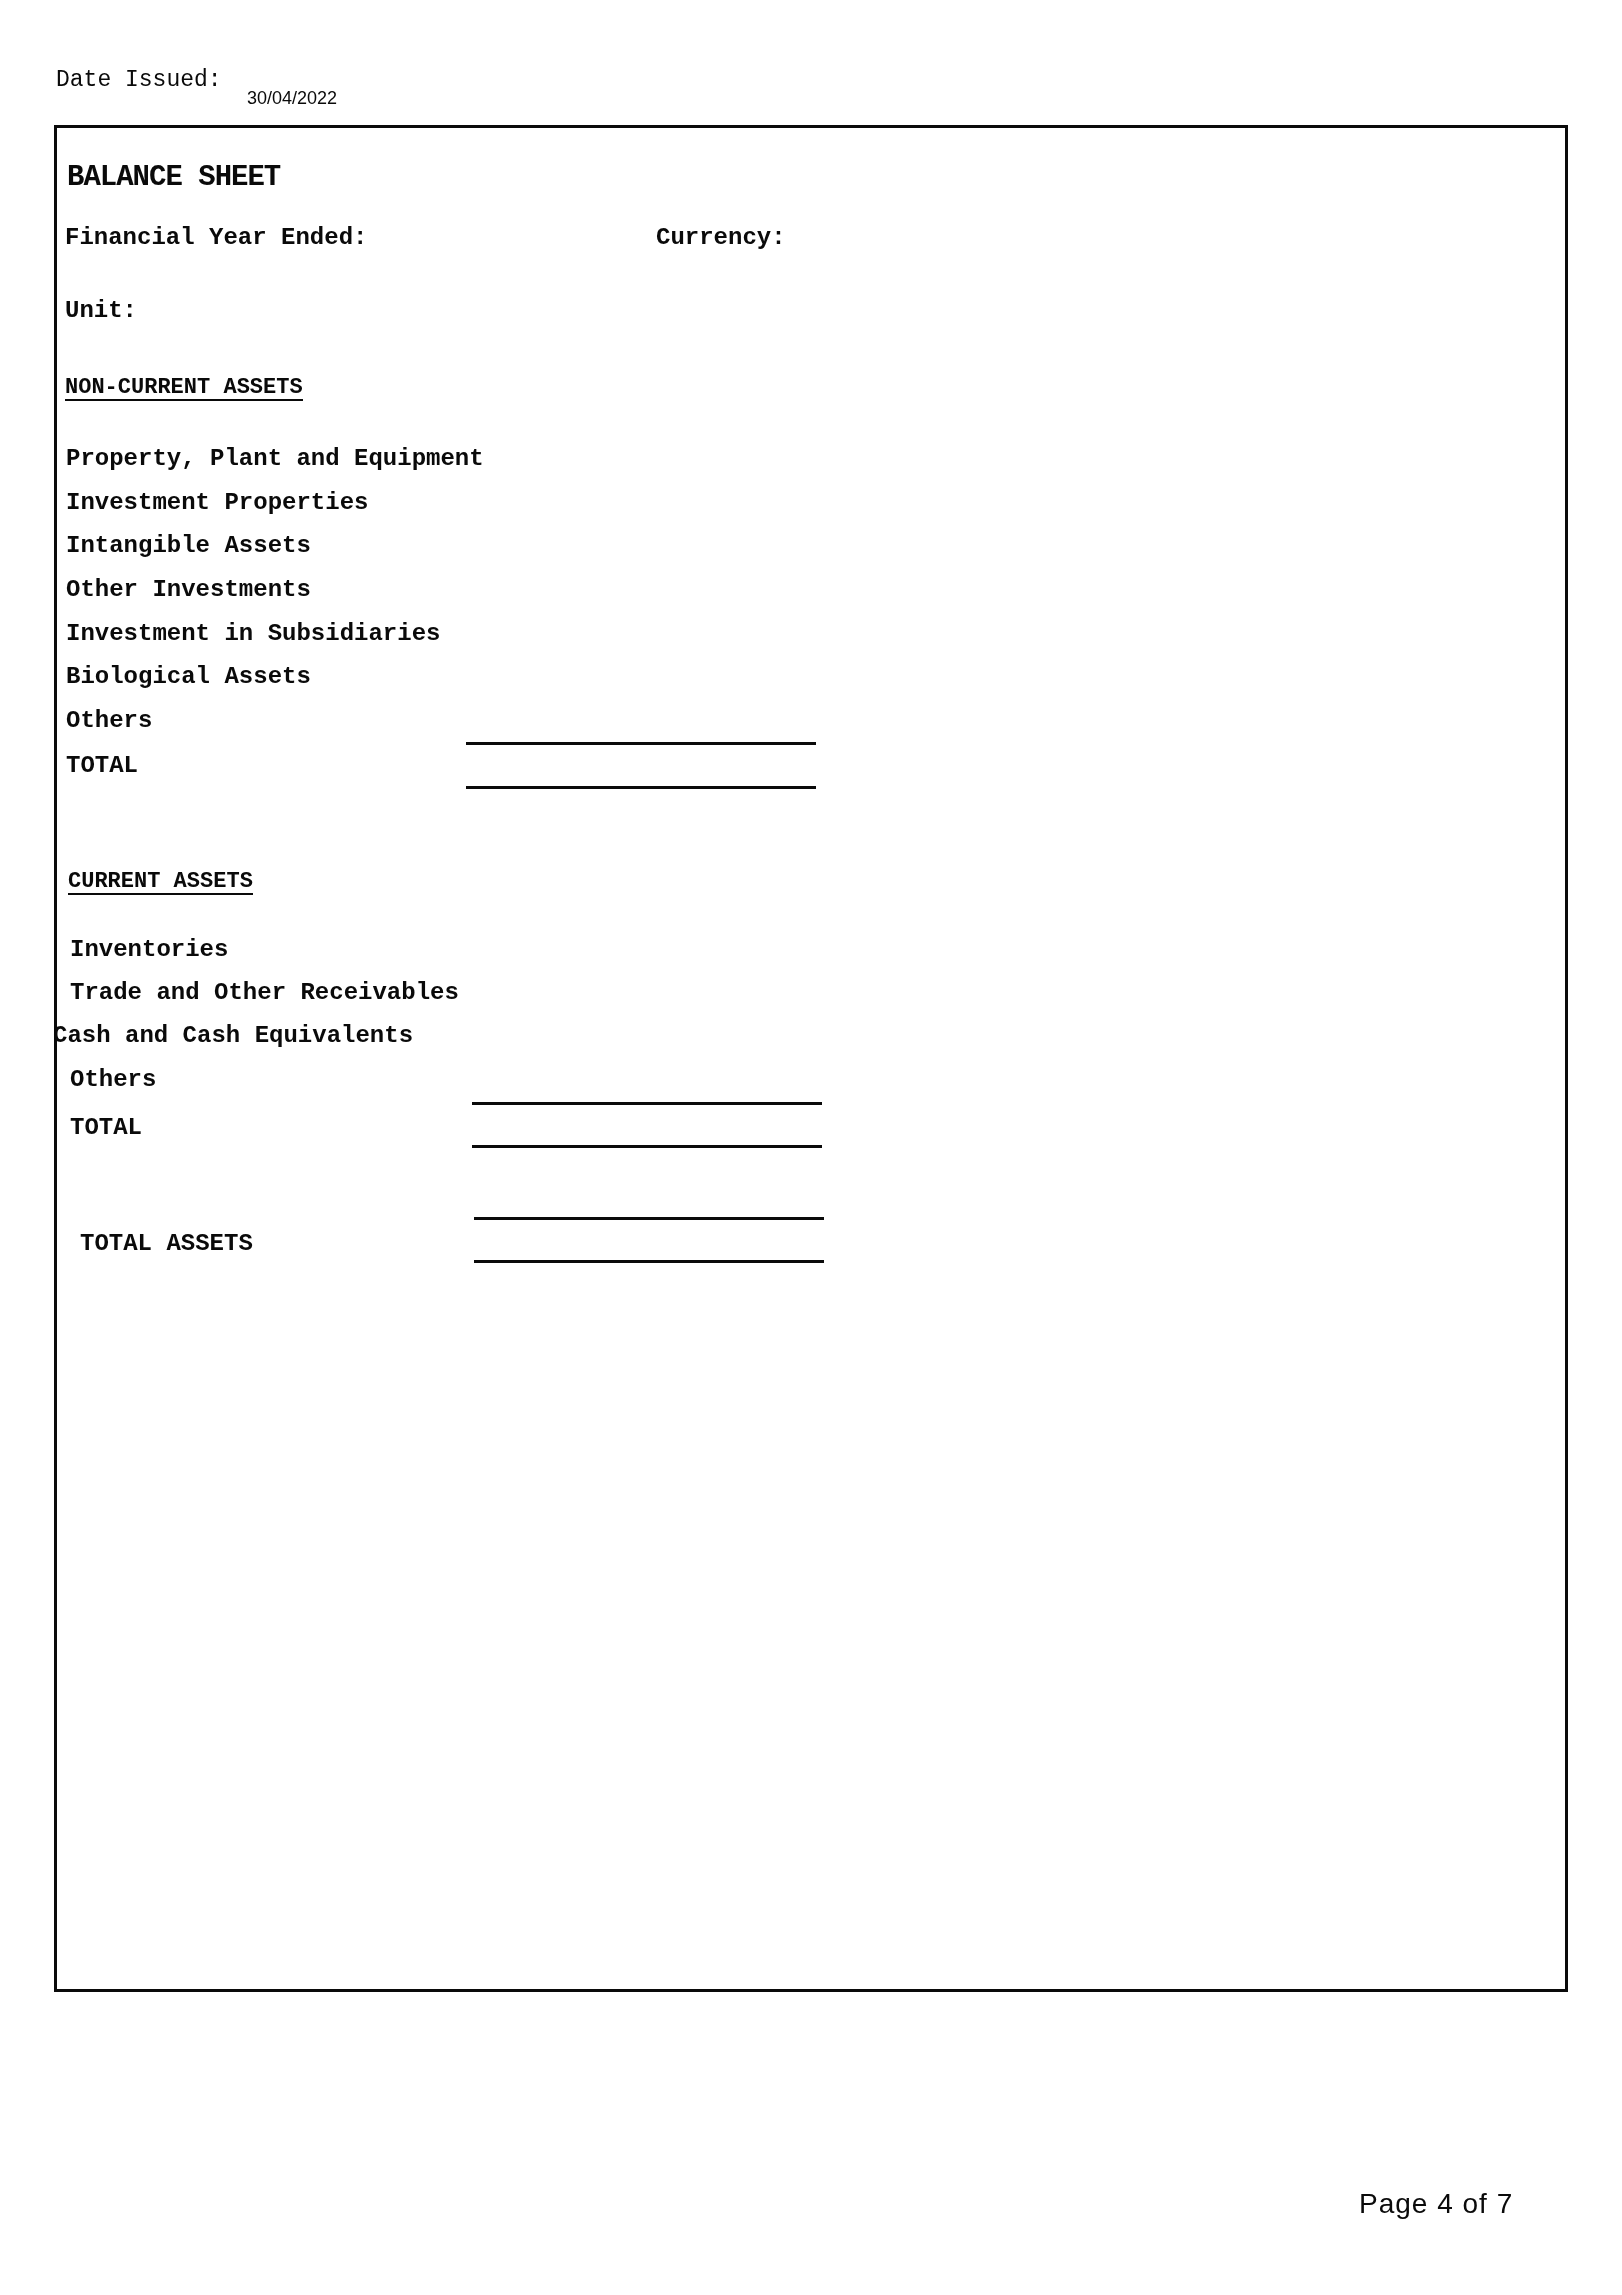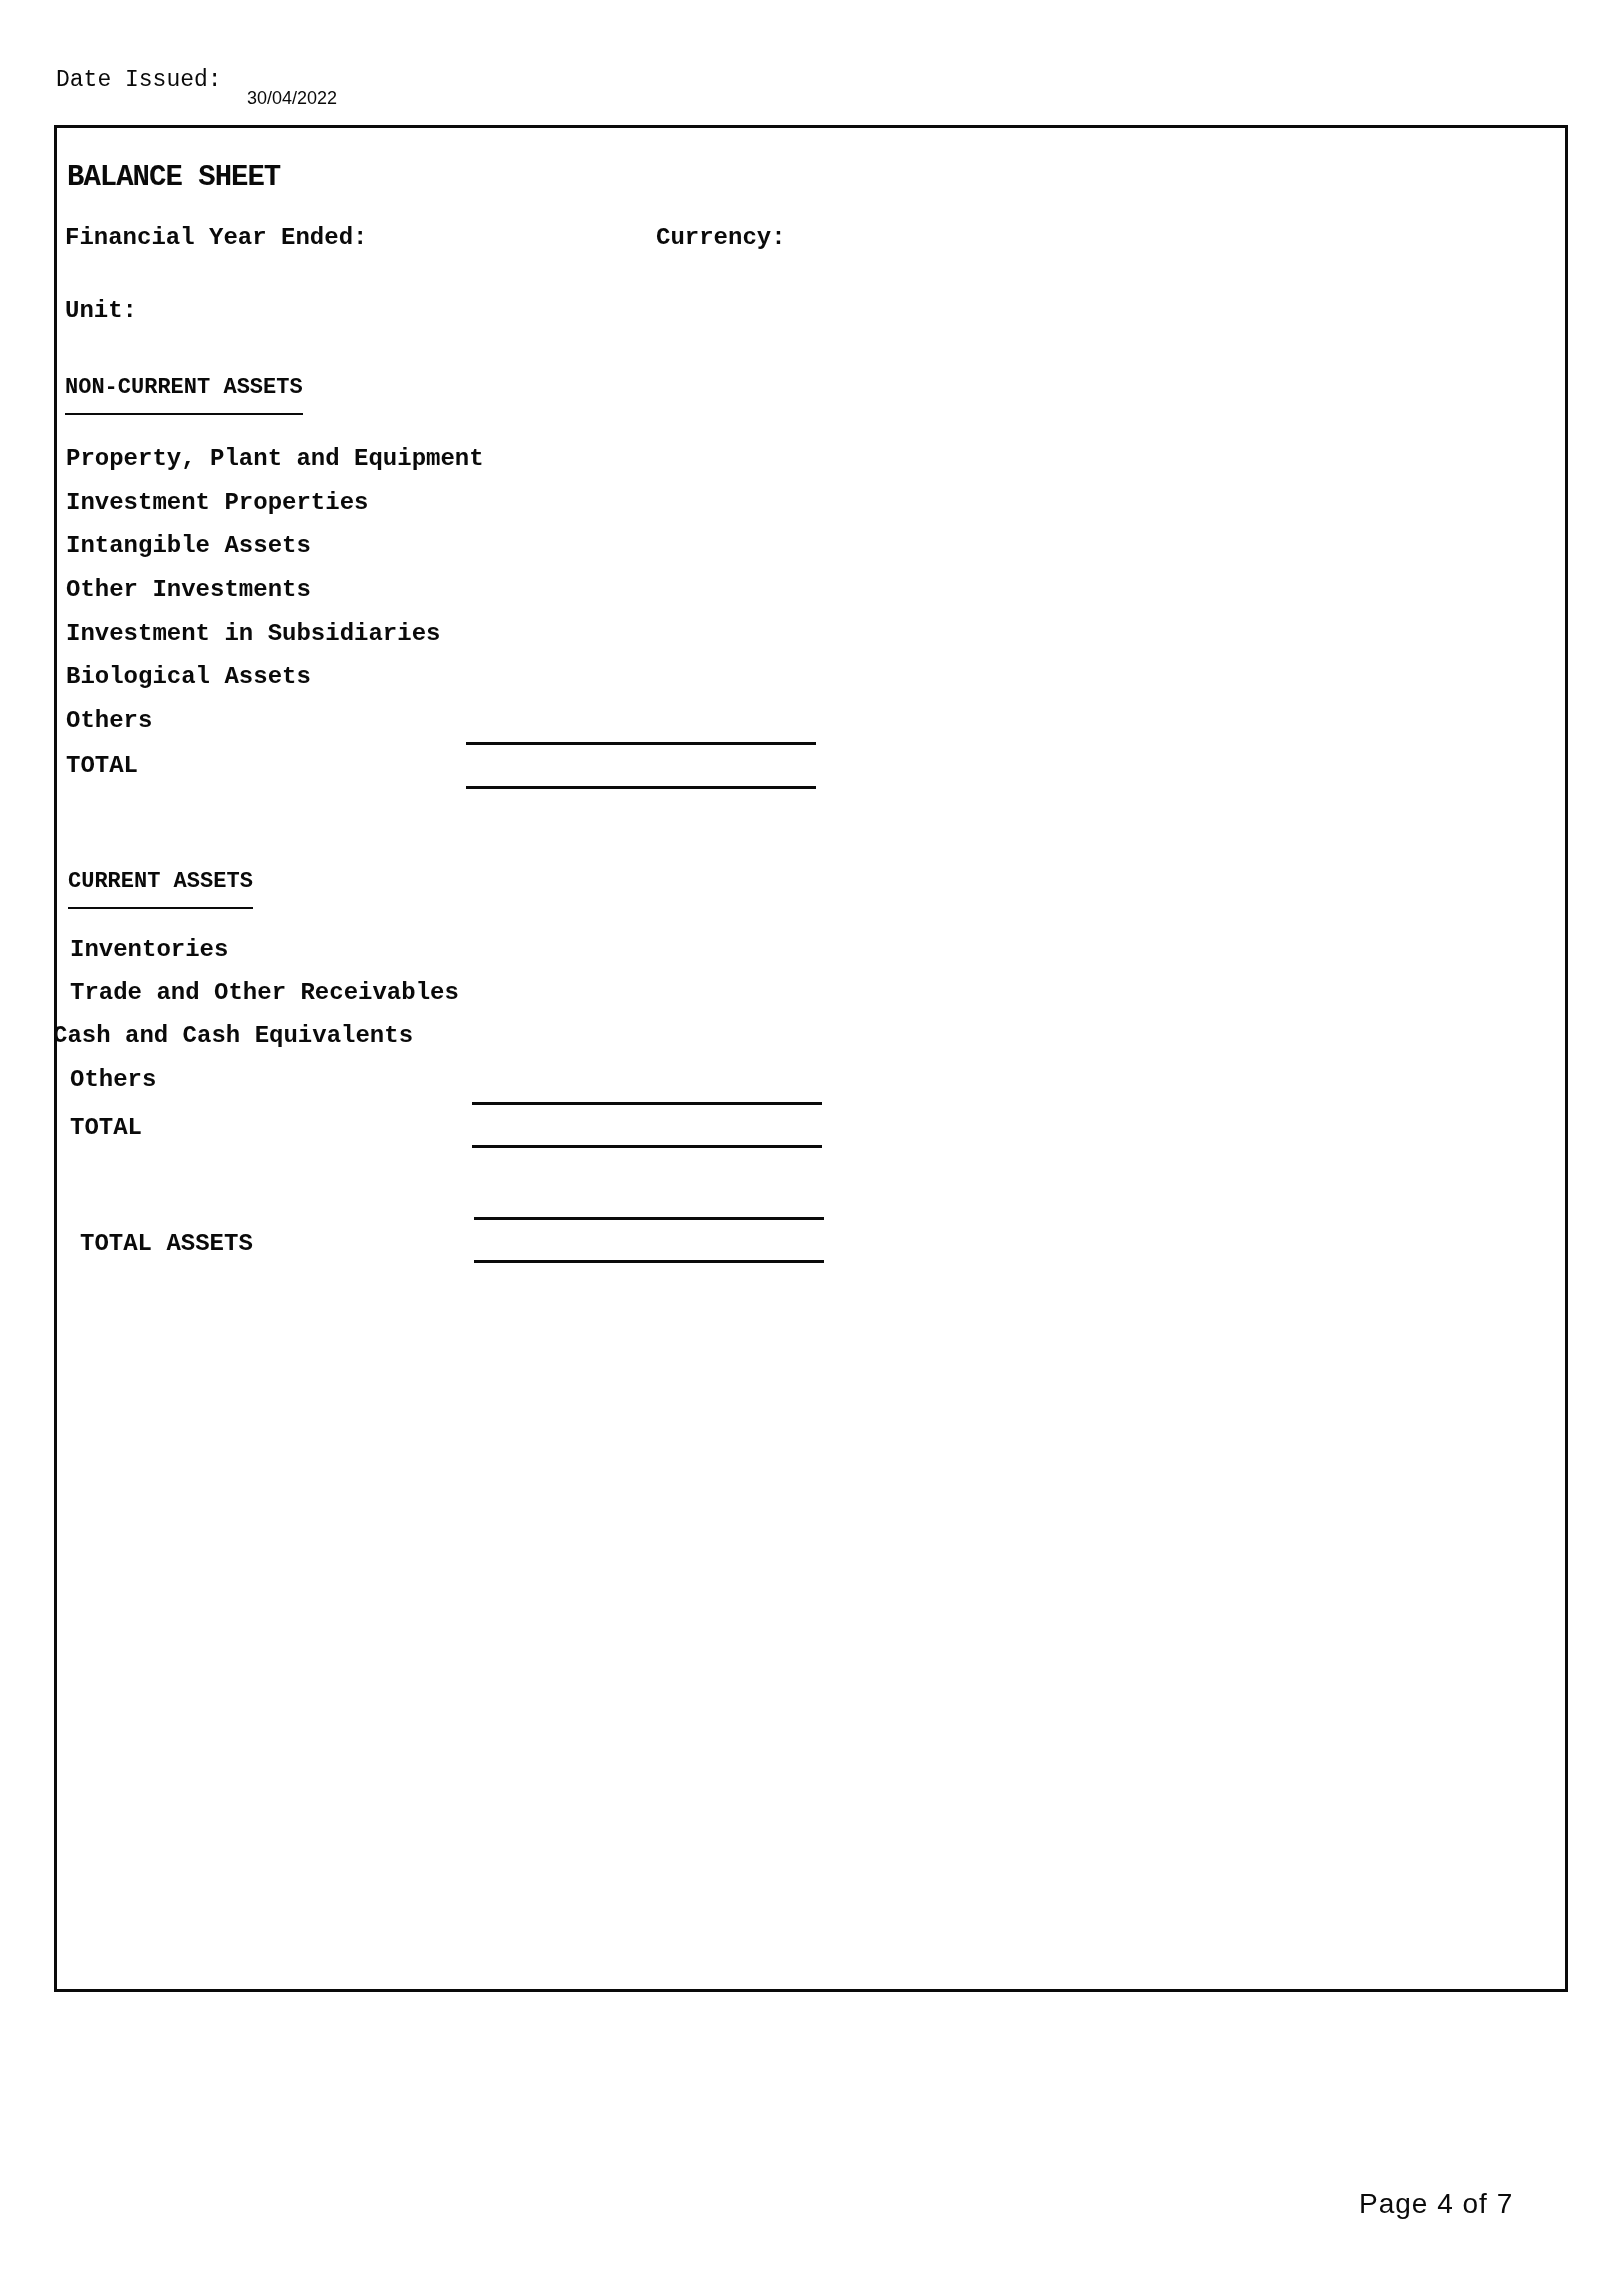--- a/index.html
+++ b/index.html
@@ -19,21 +19,21 @@
 
   .box {
     position:absolute; left:54px; top:125px;
     width:1514px; height:1867px;
     border:3.3px solid #0a0a0a; box-sizing:border-box;
   }
 
   .title { left:67px; top:163px; font-size:29px; font-weight:bold; letter-spacing:-1px; }
 
   .mono-b  { font-size:24px; font-weight:bold; }
-  .heading { font-size:22px; font-weight:bold; border-bottom:2.6px solid #0a0a0a; padding-bottom:14px; }
+  .heading { font-size:22px; font-weight:bold; border-bottom:2.6px solid #0a0a0a; padding-bottom:0; }
 
   .fy-label   { left:65px;  top:226px; }
   .cur-label  { left:656px; top:226px; }
   .unit-label { left:65px;  top:299px; }
 
   .s1-heading { left:65px; top:377px; }
   .s1-i0 { left:66px; top:447px;  }
   .s1-i1 { left:66px; top:491px;  }
   .s1-i2 { left:66px; top:534px;  }
   .s1-i3 { left:66px; top:578px;  }

